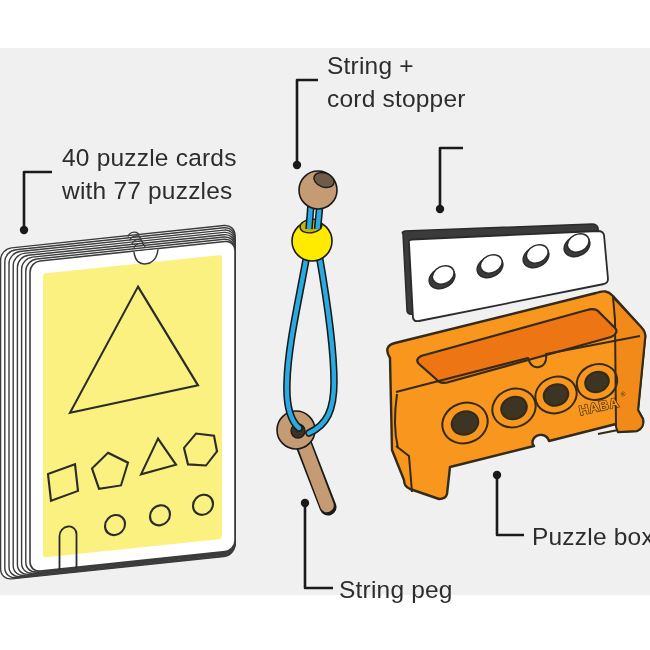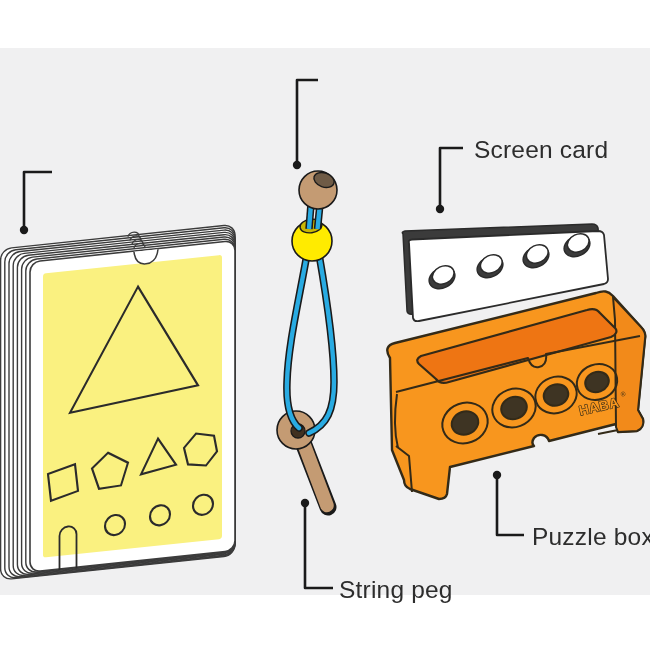--- a/index.html
+++ b/index.html
@@ -151,16 +151,23 @@
     <path d="M311,204 L309,229" stroke="#1a1a1a" stroke-width="7.5" fill="none"></path>
     <path d="M320,204 L317.5,229" stroke="#1a1a1a" stroke-width="7.5" fill="none"></path>
     <path d="M311,204 L309,229" stroke-width="4.4" fill="none" stroke="#29ABE2"></path>
     <path d="M320,204 L317.5,229" stroke-width="4.4" fill="none" stroke="#29ABE2"></path>
 
     <circle cx="318" cy="190" r="19" stroke="#1a1a1a" stroke-width="1.6" fill="#C49B73"></circle>
     <ellipse cx="324" cy="180" rx="10.5" ry="7" transform="rotate(20 324 180)" stroke="#1a1a1a" stroke-width="1.4" fill="#6F5B46"></ellipse>
   </g>
 </svg>
 
-<div class="label" style="left:474px;top:133px">Screen card</div>
+<div class="label" style="left:62px;top:141px">
+  <div>40 puzzle cards</div>
+  <div>with 77 puzzles</div>
+</div>
+<div class="label" style="left:327px;top:49px">
+  <div>String +</div>
+  <div>cord stopper</div>
+</div>
 <div class="label" style="left:532px;top:520px">Puzzle box</div>
 <div class="label" style="left:339px;top:573px">String peg</div>
 </div>
 
 </body></html>

